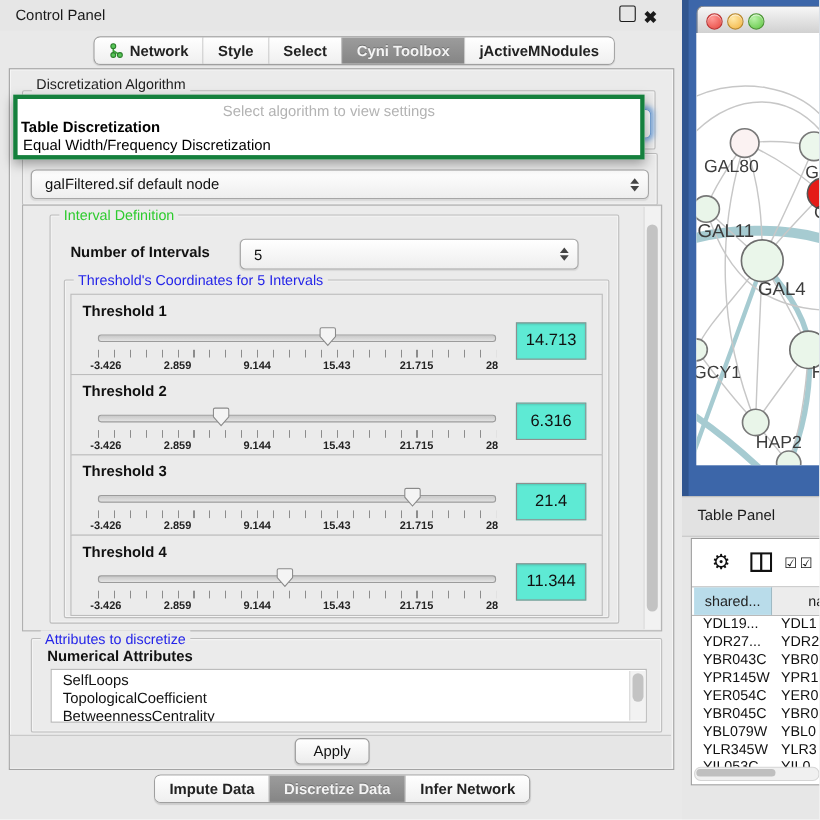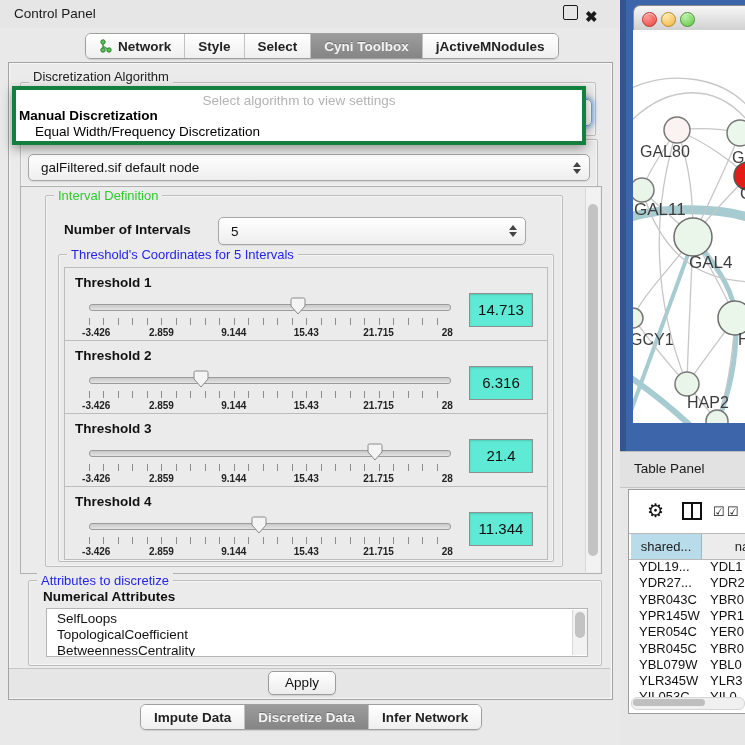--- a/index.html
+++ b/index.html
@@ -44,21 +44,21 @@
 
   
   #alg-combo{left:30px;top:99px;width:560px;height:25px;border:1px solid #6f9fd8;
              box-shadow:0 0 5px 2px rgba(90,150,220,.75);}
 
   
   #popup{left:12px;top:86px;width:566px;height:51px;background:#ffffff;border:4px solid #15803d;
          box-shadow:0 4px 10px rgba(0,0,0,.35);z-index:30;}
   #popup .hdr{position:absolute;top:3px;left:0;right:0;text-align:center;color:#b3b3b3;font-size:13.5px;}
   #popup .it1{position:absolute;top:18px;left:3px;font-weight:bold;font-size:13.5px;color:#000;}
-  #popup .it2{position:absolute;top:34px;left:19px;font-size:13.5px;color:#000;}
+  #popup .it2{position:absolute;top:34px;left:5px;font-size:13.5px;color:#000;}
 
   
   #scrollpane{left:20px;top:186px;width:580px;height:386px;border:1px solid #b0b0b0;background:#ebebeb;}
   .vtrack{position:absolute;top:1px;bottom:1px;right:1px;width:14px;background:#f2f2f2;border-left:1px solid #d8d8d8;}
   .vthumb{position:absolute;left:1.5px;width:10px;background:#c3c3c3;border-radius:6px;}
 
   
   .tpanel{position:relative;width:482px;height:72px;background:#ebebeb;border:1px solid #bcbcbc;margin-top:-1px;}
   .tlabel{position:absolute;left:10px;top:7px;font-weight:bold;font-size:13.5px;}
   .sliderzone{position:absolute;left:24px;top:28px;width:362px;height:40px;}
@@ -169,21 +169,21 @@
   <div class="abs combo" style="left:28px;top:154px;width:560px;height:25px;">
     <span class="val">galFiltered.sif default node</span>
     <span class="stepper">
         <span class="up"></span>
         <span class="dn"></span>
       </span>
   </div>
 
   <div class="abs" id="popup">
     <div class="hdr">Select algorithm to view settings</div>
-    <div class="it1">Manual Discretization</div>
+    <div class="it1">Table Discretization</div>
     <div class="it2">Equal Width/Frequency Discretization</div>
   </div>
 
   <div class="abs" id="scrollpane">
     <div class="vtrack">
       <div class="vthumb" style="top:16px;height:352px;"></div>
     </div>
 
     <div class="abs group" style="left:24px;top:8px;width:516px;height:370px;">
       <span class="gtitle green">Interval Definition</span>

